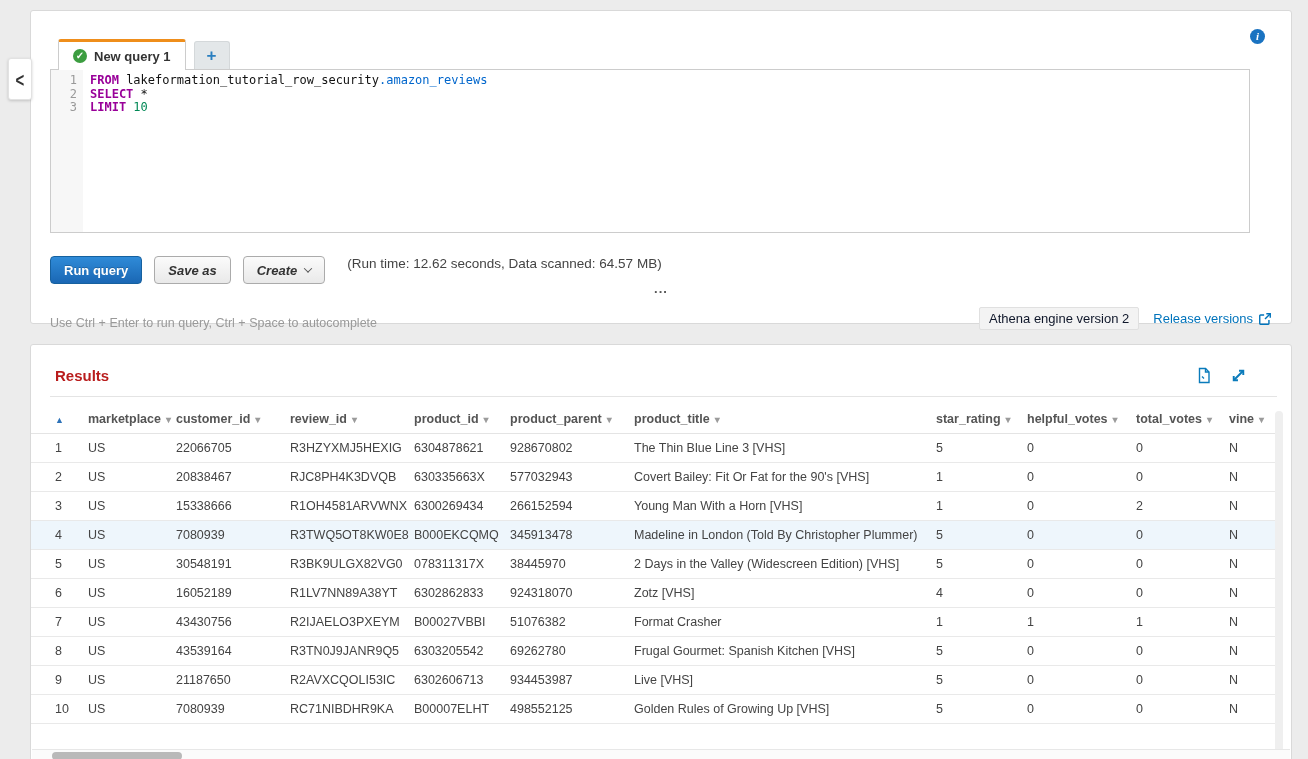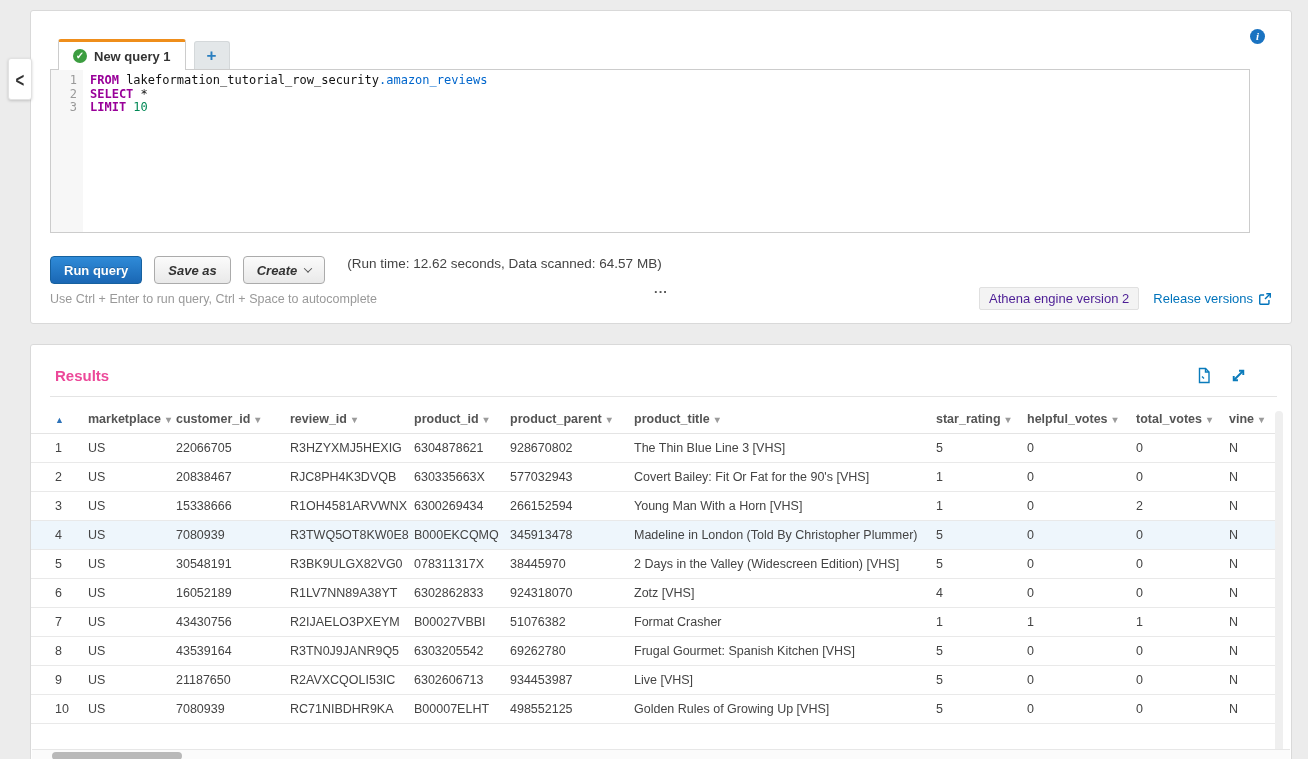--- a/index.html
+++ b/index.html
@@ -82,44 +82,44 @@
   }
   .btn + .btn { margin-left:12px; }
   .chev {
     width:6px; height:6px; border-right:1.6px solid #555; border-bottom:1.6px solid #555;
     transform:rotate(45deg) translate(-1px,-1px); margin-left:8px; display:inline-block;
   }
   .run-stats { margin-left:22px; color:#444; font-size:13.5px; }
   .toolbar-right { margin-left:auto; display:flex; }
   .toolbar-right .btn + .btn { margin-left:17px; }
   .hint-row {
-    position:absolute; left:19px; right:19px; top:276px;
-    display:flex; align-items:center;
+    position:absolute; left:19px; right:19px; top:296px;
+    display:flex; align-items:flex-end;
   }
   .hint { color:#999; font-size:12.5px; }
   .engine-area { margin-left:auto; display:flex; align-items:center; }
   .engine-badge {
     background:#f3f3f3; border:1px solid #e0e0e0; border-radius:2px;
-    padding:3px 9px; color:#4c1d95; font-size:13px; cursor:pointer;
+    padding:3px 9px; color:#0f172a; font-size:13px; cursor:pointer;
   }
   .release-link {
     margin-left:14px; color:#0073bb; font-size:13px; cursor:pointer;
     display:flex; align-items:center; gap:5px;
   }
   .dots-handle {
     position:absolute; left:50%; top:270px; transform:translateX(-50%);
     color:#555; font-weight:bold; letter-spacing:1px; font-size:13px; cursor:row-resize;
   }
   
   #results-panel { top:344px; height:428px; }
   .results-head {
     position:relative; padding:22px 24px 12px 24px;
     display:flex; align-items:center;
   }
-  .results-title { font-size:15px; font-weight:bold; color:#ec4899;text-align:center; }
+  .results-title { font-size:15px; font-weight:bold; color:#b91c1c;text-align:center; }
   .results-icons { margin-left:auto; display:flex; gap:18px; margin-right:20px; }
   .results-icons svg { cursor:pointer; display:block; }
   .results-divider { border-top:1px solid #e4e4e4; margin:0 14px 0 19px; }
   table { border-collapse:collapse; table-layout:fixed; width:1248px; margin-top:8px; }
   col.c-num{width:57px} col.c-mkt{width:88px} col.c-cust{width:114px}
   col.c-rev{width:124px} col.c-pid{width:96px} col.c-pp{width:124px}
   col.c-pt{width:302px} col.c-sr{width:91px} col.c-hv{width:109px}
   col.c-tv{width:93px} col.c-vine{width:auto}
   th, td {
     text-align:left; font-size:12.5px; padding:7px 6px 7px 0;

